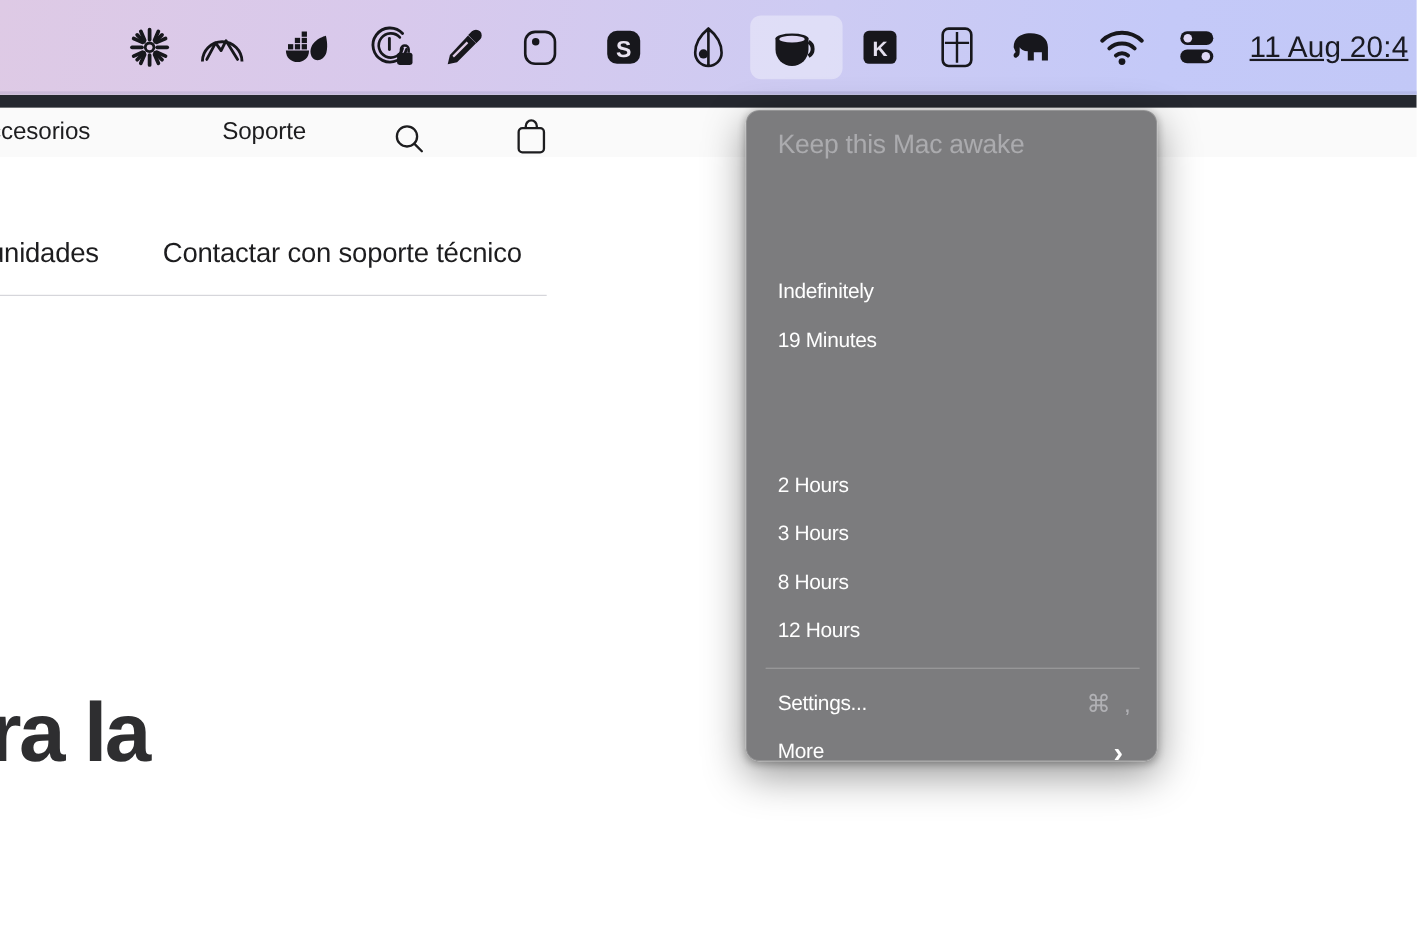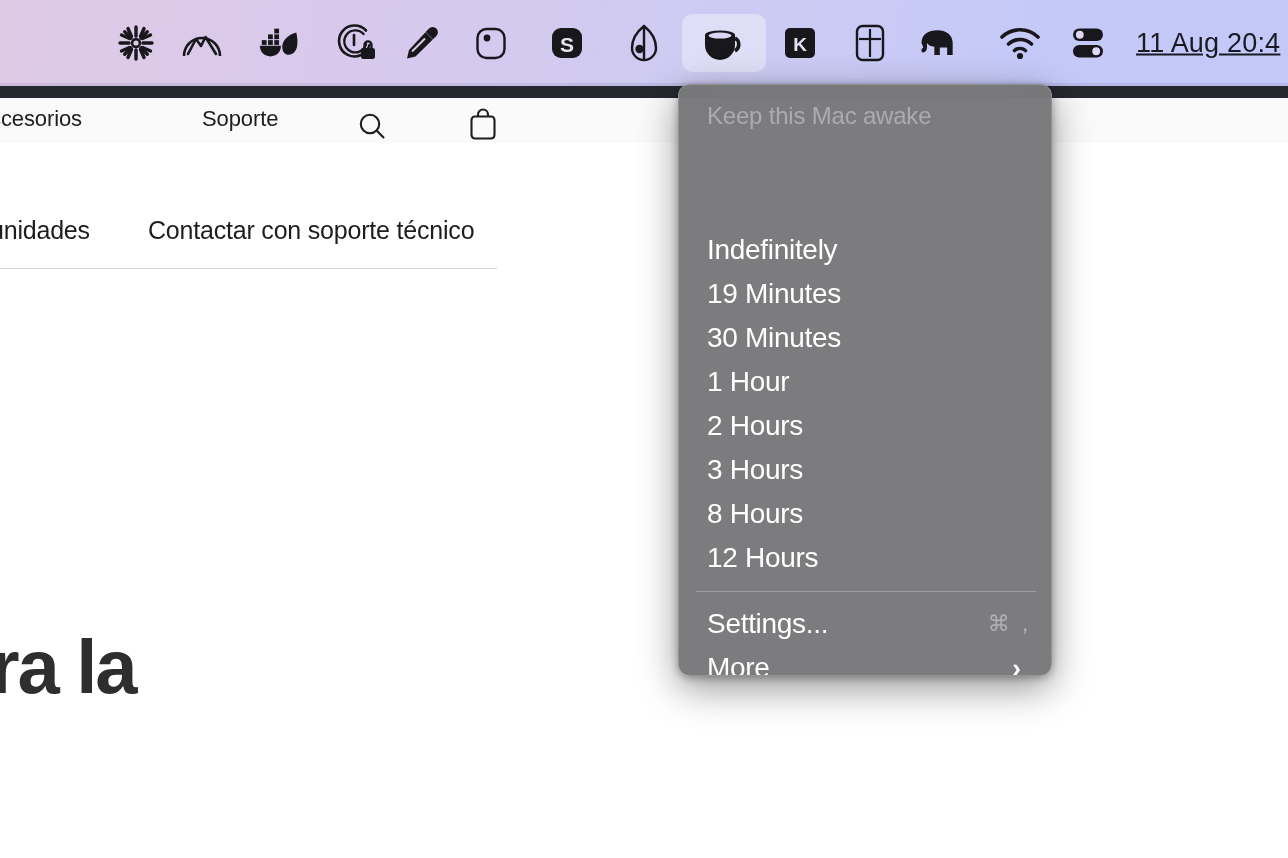--- a/index.html
+++ b/index.html
@@ -81,41 +81,41 @@
   }
   .mb-clock {
     position: absolute; top: 50%; transform: translateY(-50%);
     font-size: 27px; color: #1a1a22; letter-spacing: 0.2px;
     white-space: nowrap;
     text-decoration: underline;
   }
 
   
   .lungo-menu {
-    position: absolute; left: 678px; top: 84px;
+    position: absolute; left: 678px; top: 100px;
     width: 374px; height: 592px;
     background: rgba(120,120,122,0.97);
     border-radius: 12px;
     border: 0.5px solid rgba(255,255,255,0.18);
     box-shadow: 0 12px 38px rgba(0,0,0,0.42), 0 2px 8px rgba(0,0,0,0.3);
     overflow: hidden;
     backdrop-filter: blur(28px);
   }
   .menu-header {
     position: absolute; left: 28px; top: 17px;
     font-size: 24px; color: rgba(235,235,240,0.42);
     letter-spacing: -0.2px; white-space: nowrap;
   }
   .menu-item {
     position: absolute; left: 0; width: 374px; height: 44px;
     display: flex; align-items: center;
     padding: 0 22px 0 28px;
   }
   .menu-item-label {
-    font-size: 28px; color: #ffffff; letter-spacing: -0.3px;
+    font-size: 19px; color: #ffffff; letter-spacing: -0.3px;
     white-space: nowrap; flex: 1;
   }
   .menu-item-shortcut {
     font-size: 22px; color: rgba(230,230,235,0.5);
     letter-spacing: 3px; white-space: nowrap;
   }
   .menu-chevron {
     font-size: 26px; color: #ffffff; font-weight: 700; line-height: 1;
     margin-right: 10px;
   }
@@ -307,26 +307,20 @@
   <div class="lungo-menu">
 
     <div class="menu-header">Keep this Mac awake</div>
 
     <div class="menu-item" style="top:143px">
       <span class="menu-item-label">Indefinitely</span>
     </div>
     <div class="menu-item" style="top:187px">
       <span class="menu-item-label">19 Minutes</span>
     </div>
-    <div class="menu-item" style="top:231px">
-      <span class="menu-item-label">30 Minutes</span>
-    </div>
-    <div class="menu-item" style="top:275px">
-      <span class="menu-item-label">1 Hour</span>
-    </div>
     <div class="menu-item" style="top:319px">
       <span class="menu-item-label">2 Hours</span>
     </div>
     <div class="menu-item" style="top:363px">
       <span class="menu-item-label">3 Hours</span>
     </div>
     <div class="menu-item" style="top:407px">
       <span class="menu-item-label">8 Hours</span>
     </div>
     <div class="menu-item" style="top:451px">

